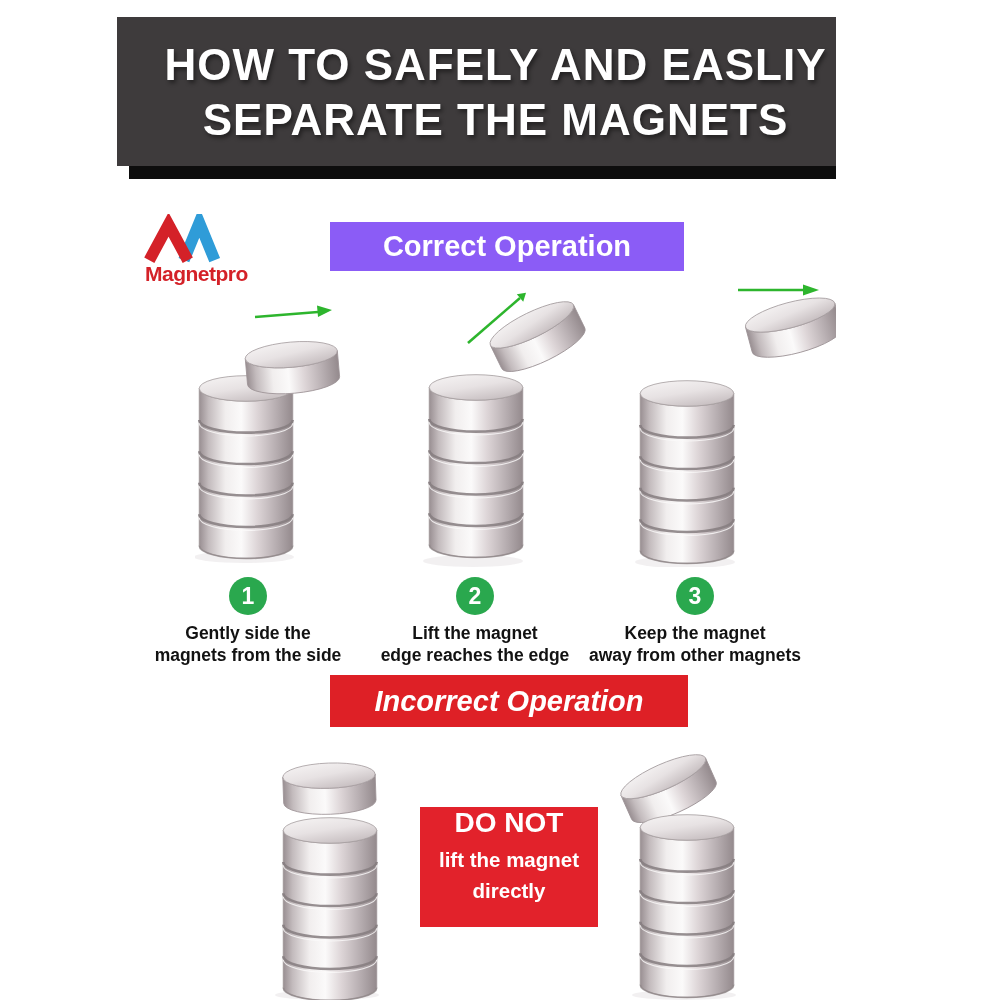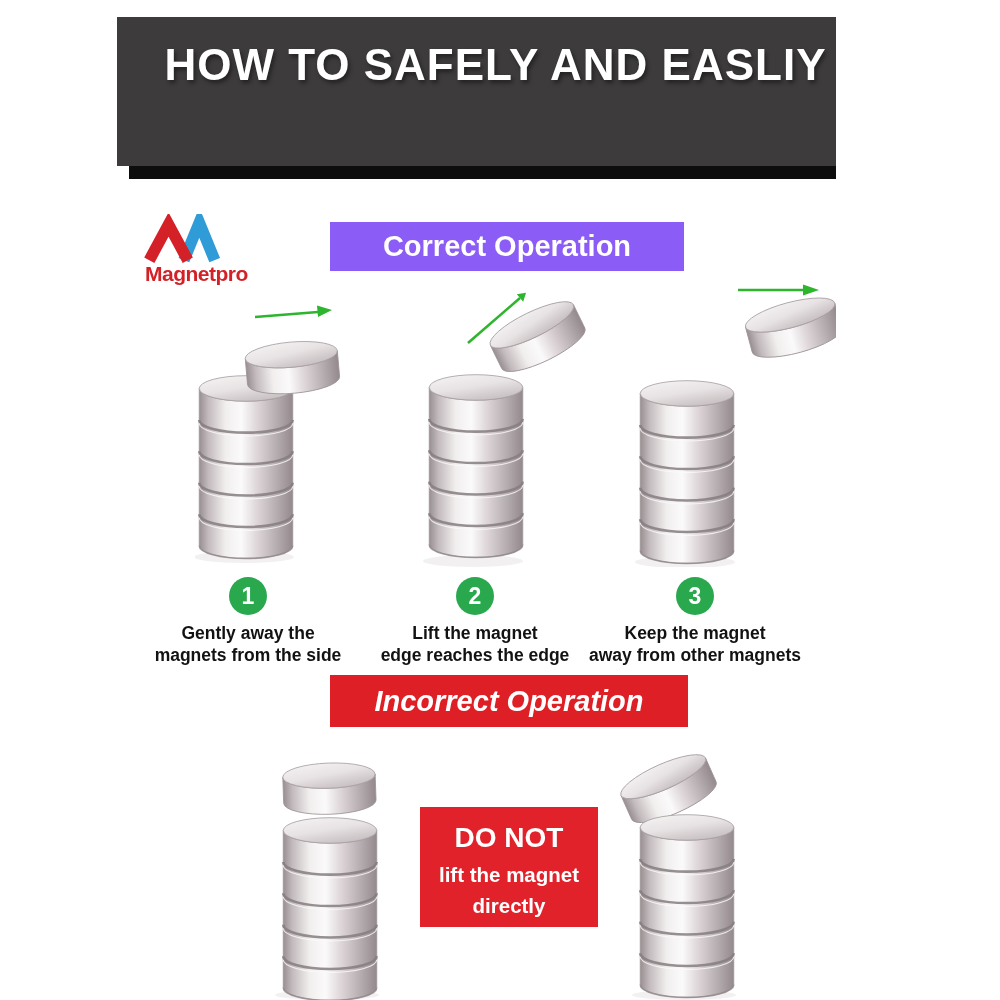--- a/index.html
+++ b/index.html
@@ -26,21 +26,21 @@
   
   .scene{position:absolute;}
   
   .step{position:absolute;top:577px;text-align:center;}
   .step-num{width:38px;height:38px;border-radius:50%;margin:0 auto 7px;
             color:#fff;font-size:23px;font-weight:700;line-height:38px;}
   .cap{font-size:17.5px;font-weight:700;line-height:22px;white-space:nowrap;}
   
   #warning-box{position:absolute;left:420px;top:807px;width:178px;height:120px;
                text-align:center;box-sizing:border-box;}
-  .warn1{font-size:28px;font-weight:700;padding-top:15px;}
+  .warn1{font-size:28px;font-weight:700;}
   .warn2{font-size:20.5px;font-weight:700;margin-top:9px;}
   .warn3{font-size:20.5px;font-weight:700;margin-top:7px;text-align:center;}
 </style>
 </head>
 <body>
 
 <div id="canvas">
 
   <svg width="0" height="0" style="position:absolute" aria-hidden="true">
     <defs>
@@ -73,20 +73,21 @@
         <path d="M5,132 A55,15 0 0 0 115,132" fill="none" stroke="#fbfafa" stroke-width="1.3" opacity=".8"></path>
         <path d="M5,169 A55,15 0 0 0 115,169" fill="none" stroke="#fbfafa" stroke-width="1.3" opacity=".8"></path>
         <path d="M5,202 A55,15 0 0 0 115,202" fill="none" stroke="#8d8486" stroke-width="2" opacity=".7"></path>
         <ellipse cx="60" cy="17" rx="55" ry="15" fill="url(#gtop)" stroke="#a8a0a2" stroke-width="1"></ellipse>
       </g>
     </defs>
   </svg>
 
   <div id="header" style="background-color: rgb(62, 59, 60); color: rgb(255, 255, 255);">
     <div class="h-line">HOW TO SAFELY AND EASLIY</div>
+    <div class="h-line">SEPARATE THE MAGNETS</div>
   </div>
 
   <div id="logo">
     <svg viewBox="0 0 80 52">
       <path d="M42,48 L58,9 L74,48" fill="none" stroke-width="12" stroke-linejoin="miter" stroke="#2f9cd8"></path>
       <path d="M6,48 L26,11 L46,48" fill="none" stroke-width="12" stroke-linejoin="miter" stroke="#d42128"></path>
     </svg>
     <div class="logo-text" style="color: rgb(212, 33, 40);">Magnetpro</div>
   </div>
 
@@ -119,21 +120,21 @@
     </g>
     <ellipse cx="50" cy="290" rx="50" ry="6" fill="#dad5d6" opacity=".35"></ellipse>
     <use href="#stack5" transform="translate(1,107) scale(0.85)"></use>
     <use href="#disc" transform="translate(108,25) scale(0.84) rotate(-15 60 36)"></use>
   </svg>
 
   <div class="step" style="left: 138px; width: 220px; color: rgb(18, 18, 18);">
     <div class="step-num" style="background-color: rgb(42, 168, 78);">
       <span>1</span>
     </div>
-    <div class="cap">Gently away the</div>
+    <div class="cap">Gently side the</div>
     <div class="cap">magnets from the side</div>
   </div>
   <div class="step" style="left: 365px; width: 220px; color: rgb(18, 18, 18);">
     <div class="step-num" style="background-color: rgb(42, 168, 78);">
       <span>2</span>
     </div>
     <div class="cap">Lift the magnet</div>
     <div class="cap">edge reaches the edge</div>
   </div>
   <div class="step" style="left: 575px; width: 240px; color: rgb(18, 18, 18);">

